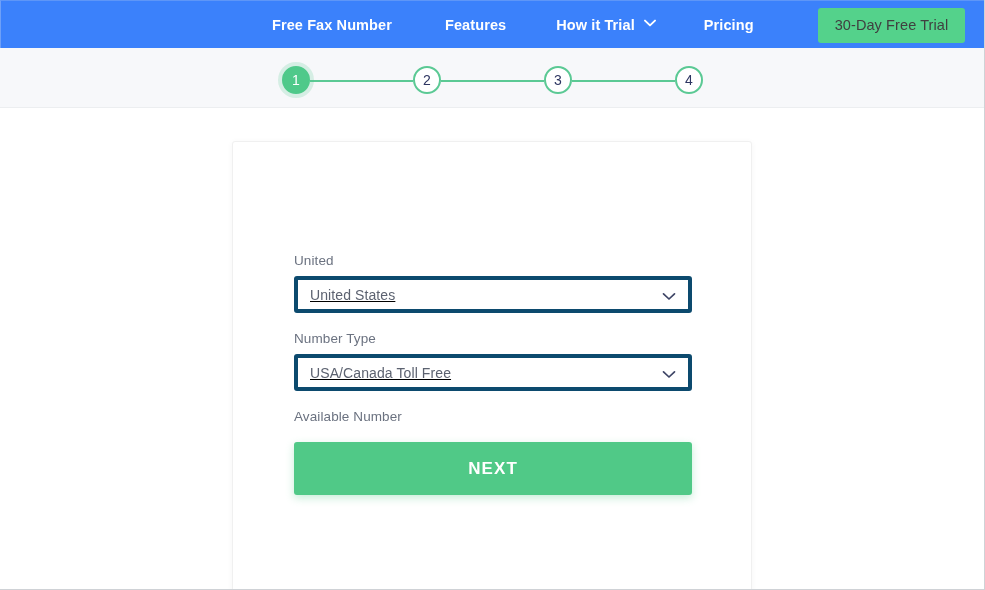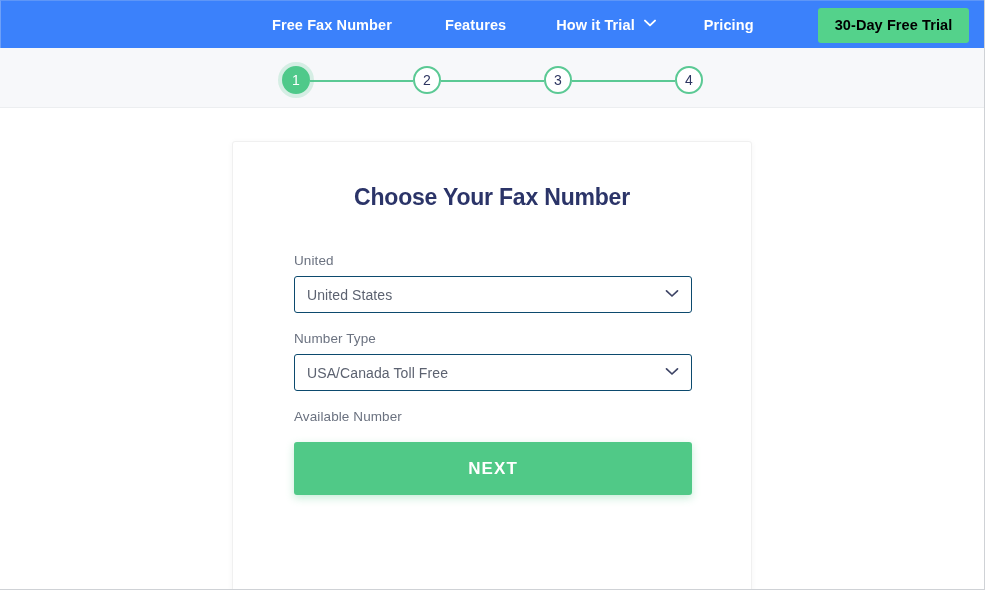--- a/index.html
+++ b/index.html
@@ -74,23 +74,23 @@
   .nav-gap-4 { margin-right: 64px; }
   .chev-nav {
     display: inline-block;
     margin-left: 9px;
     position: relative;
     top: -2px;
   }
   .chev-nav svg { display: block; }
   .trial-btn {
     background: #54d28b;
-    color: #000000;
+    color: #404040;
     font-size: 14.5px;
-    font-weight: bold;
+    font-weight: normal;
     padding: 9px 17px 10px 17px;
     border-radius: 3px;
     white-space: nowrap;
     cursor: pointer;
     letter-spacing: 0.1px;
     line-height: 16px;
   }
 
   
   .stepper-band {
@@ -172,27 +172,28 @@
   .field { margin-bottom: 18px; }
   .field-label {
     color: #6b7280;
     font-size: 13.5px;
     margin-bottom: 8px;
     letter-spacing: 0.1px;
   }
   .select-box {
     position: relative;
     height: 37px;
-    border: 1px solid #0c4a6e;
-    border-radius: 3px;
-    background: #ffffff;
-    box-sizing: border-box;
-    display: flex;
-    align-items: center;
-    cursor: pointer;
+    border: 4px solid #0c4a6e;
+    border-radius: 3px;
+    background: #ffffff;
+    box-sizing: border-box;
+    display: flex;
+    align-items: center;
+    cursor: pointer;
+    text-decoration: underline;
   }
   .select-value {
     padding-left: 12px;
     color: #5c6270;
     font-size: 14px;
     letter-spacing: 0.1px;
   }
   .chev-sel {
     position: absolute;
     right: 12px;
@@ -250,21 +251,20 @@
     <div class="step-line" style="left:159px; width:103px;"></div>
     <div class="step-line" style="left:290px; width:103px;"></div>
 
     <div class="step active" style="left:0px;">1</div>
     <div class="step" style="left:131px;">2</div>
     <div class="step" style="left:262px;">3</div>
     <div class="step" style="left:393px;">4</div>
   </div>
 
   <div class="card">
-    <div class="card-title">Choose Your Fax Number</div>
 
     <div class="form">
 
       <div class="field">
         <div class="field-label">United</div>
         <div class="select-box">
           <div class="select-value">United States</div>
           <span class="chev-sel">
             <svg width="14" height="9" viewBox="0 0 14 9">
                 <path d="M1.5 1.8 L7 7 L12.5 1.8" fill="none" stroke="#3d4465" stroke-width="1.7" stroke-linecap="round" stroke-linejoin="round"></path>

